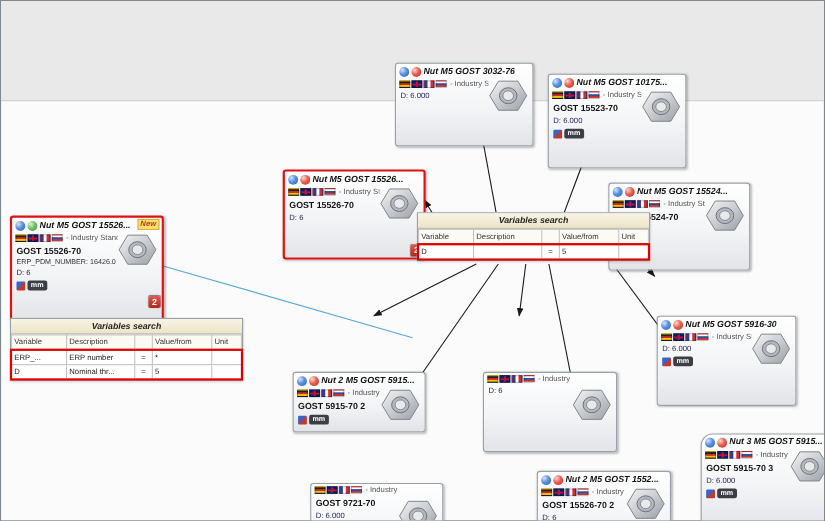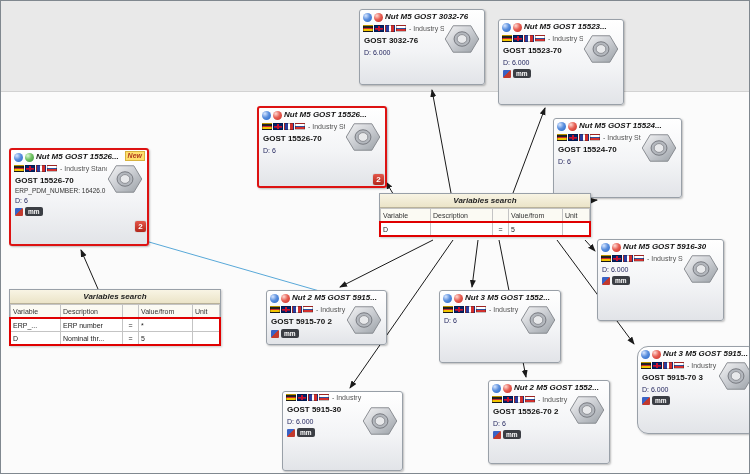--- a/index.html
+++ b/index.html
@@ -6,21 +6,21 @@
   body{font-family:"Liberation Sans",sans-serif;}
   #stage{position:relative;width:750px;height:474px;background:#fbfbfb;border:1px solid #80888f;box-sizing:border-box;overflow:hidden;}
   .band{position:absolute;left:0;top:0;width:100%;height:90px;background:#e9e9e9;border-bottom:1px solid #d2d2d2;z-index:0;}
 
   .edges{position:absolute;left:0;top:0;z-index:1;}
   .edges line{stroke:#1a1a1a;stroke-width:1;}
   .edges line.blue{stroke:#58a8d8;}
 
   
   .card{position:absolute;z-index:3;background:linear-gradient(180deg,#ffffff 0%,#f3f4f6 55%,#e2e4e8 100%);
-        border:1px solid #99a0a8;border-radius:3px;box-shadow:1px 1px 2px rgba(0,0,0,.25);box-sizing:border-box;}
+        border:1px solid #99a0a8;border-radius:3px;box-shadow:1px 1px 2px rgba(0,0,0,.25);box-sizing:border-box;margin-top:48px;}
   .card.selected{border:2px solid #dd1212;}
   .card-title{display:flex;align-items:center;gap:2px;padding:2px 3px 1px 3px;}
   .ball{width:9px;height:9px;border-radius:50%;flex:0 0 auto;}
   .ball.blue{background:radial-gradient(circle at 32% 30%,#d5e5ff 0%,#5b8fdd 45%,#1f63c9 100%);}
   .ball.red{background:radial-gradient(circle at 32% 30%,#ffd9d2 0%,#e66055 45%,#c9271c 100%);}
   .ball.green{background:radial-gradient(circle at 32% 30%,#dcf6d3 0%,#71c263 45%,#37973a 100%);}
   .card-title .t{font-style:italic;font-weight:700;font-size:8px;line-height:10px;color:#111;white-space:nowrap;overflow:hidden;}
   .flags{display:flex;align-items:center;gap:1px;padding:1px 40px 1px 3px;}
   .flag{width:10px;height:7px;flex:0 0 auto;border:1px solid rgba(0,0,0,.25);box-sizing:border-box;}
   .flag.de{background:linear-gradient(180deg,#222 33%,#cf2b2b 33%,#cf2b2b 66%,#f2c500 66%);}
@@ -102,29 +102,28 @@
     <svg class="nut-img">
         <use href="#nut-icon" xlink:href="#nut-icon"></use>
       </svg>
     <div class="flags">
       <span class="flag de"></span>
       <span class="flag gb"></span>
       <span class="flag fr"></span>
       <span class="flag ru"></span>
       <span class="sub">- Industry Standa...</span>
     </div>
-    <div class="gost">GOST 3032-76</div>
     <div class="dim">D: 6.000</div>
   </div>
 
   <div class="card" style="left:497px;top:18px;width:126px;height:86px;">
     <div class="card-title">
       <span class="ball blue"></span>
       <span class="ball red"></span>
-      <span class="t">Nut M5 GOST 15523...</span>
+      <span class="t">Nut M5 GOST 10175...</span>
     </div>
     <svg class="nut-img">
         <use href="#nut-icon" xlink:href="#nut-icon"></use>
       </svg>
     <div class="flags">
       <span class="flag de"></span>
       <span class="flag gb"></span>
       <span class="flag fr"></span>
       <span class="flag ru"></span>
       <span class="sub">- Industry Standa...</span>
@@ -245,25 +244,20 @@
       <span class="sub">- Industry Standa...</span>
     </div>
     <div class="gost">GOST 5915-70 2</div>
     <div class="mmrow">
       <span class="mini-icon"></span>
       <span class="mm-badge">mm</span>
     </div>
   </div>
 
   <div class="card" style="left:438px;top:289px;width:122px;height:73px;">
-    <div class="card-title">
-      <span class="ball blue"></span>
-      <span class="ball red"></span>
-      <span class="t">Nut 3 M5 GOST 1552...</span>
-    </div>
     <svg class="nut-img">
         <use href="#nut-icon" xlink:href="#nut-icon"></use>
       </svg>
     <div class="flags">
       <span class="flag de"></span>
       <span class="flag gb"></span>
       <span class="flag fr"></span>
       <span class="flag ru"></span>
       <span class="sub">- Industry Standa...</span>
     </div>
@@ -298,21 +292,21 @@
     <svg class="nut-img">
         <use href="#nut-icon" xlink:href="#nut-icon"></use>
       </svg>
     <div class="flags">
       <span class="flag de"></span>
       <span class="flag gb"></span>
       <span class="flag fr"></span>
       <span class="flag ru"></span>
       <span class="sub">- Industry Standa...</span>
     </div>
-    <div class="gost">GOST 5915-30</div>
+    <div class="gost">GOST 9721-70</div>
     <div class="dim">D: 6.000</div>
     <div class="mmrow">
       <span class="mini-icon"></span>
       <span class="mm-badge">mm</span>
     </div>
   </div>
 
   <div class="card" style="left:487px;top:379px;width:122px;height:84px;">
     <div class="card-title">
       <span class="ball blue"></span>

